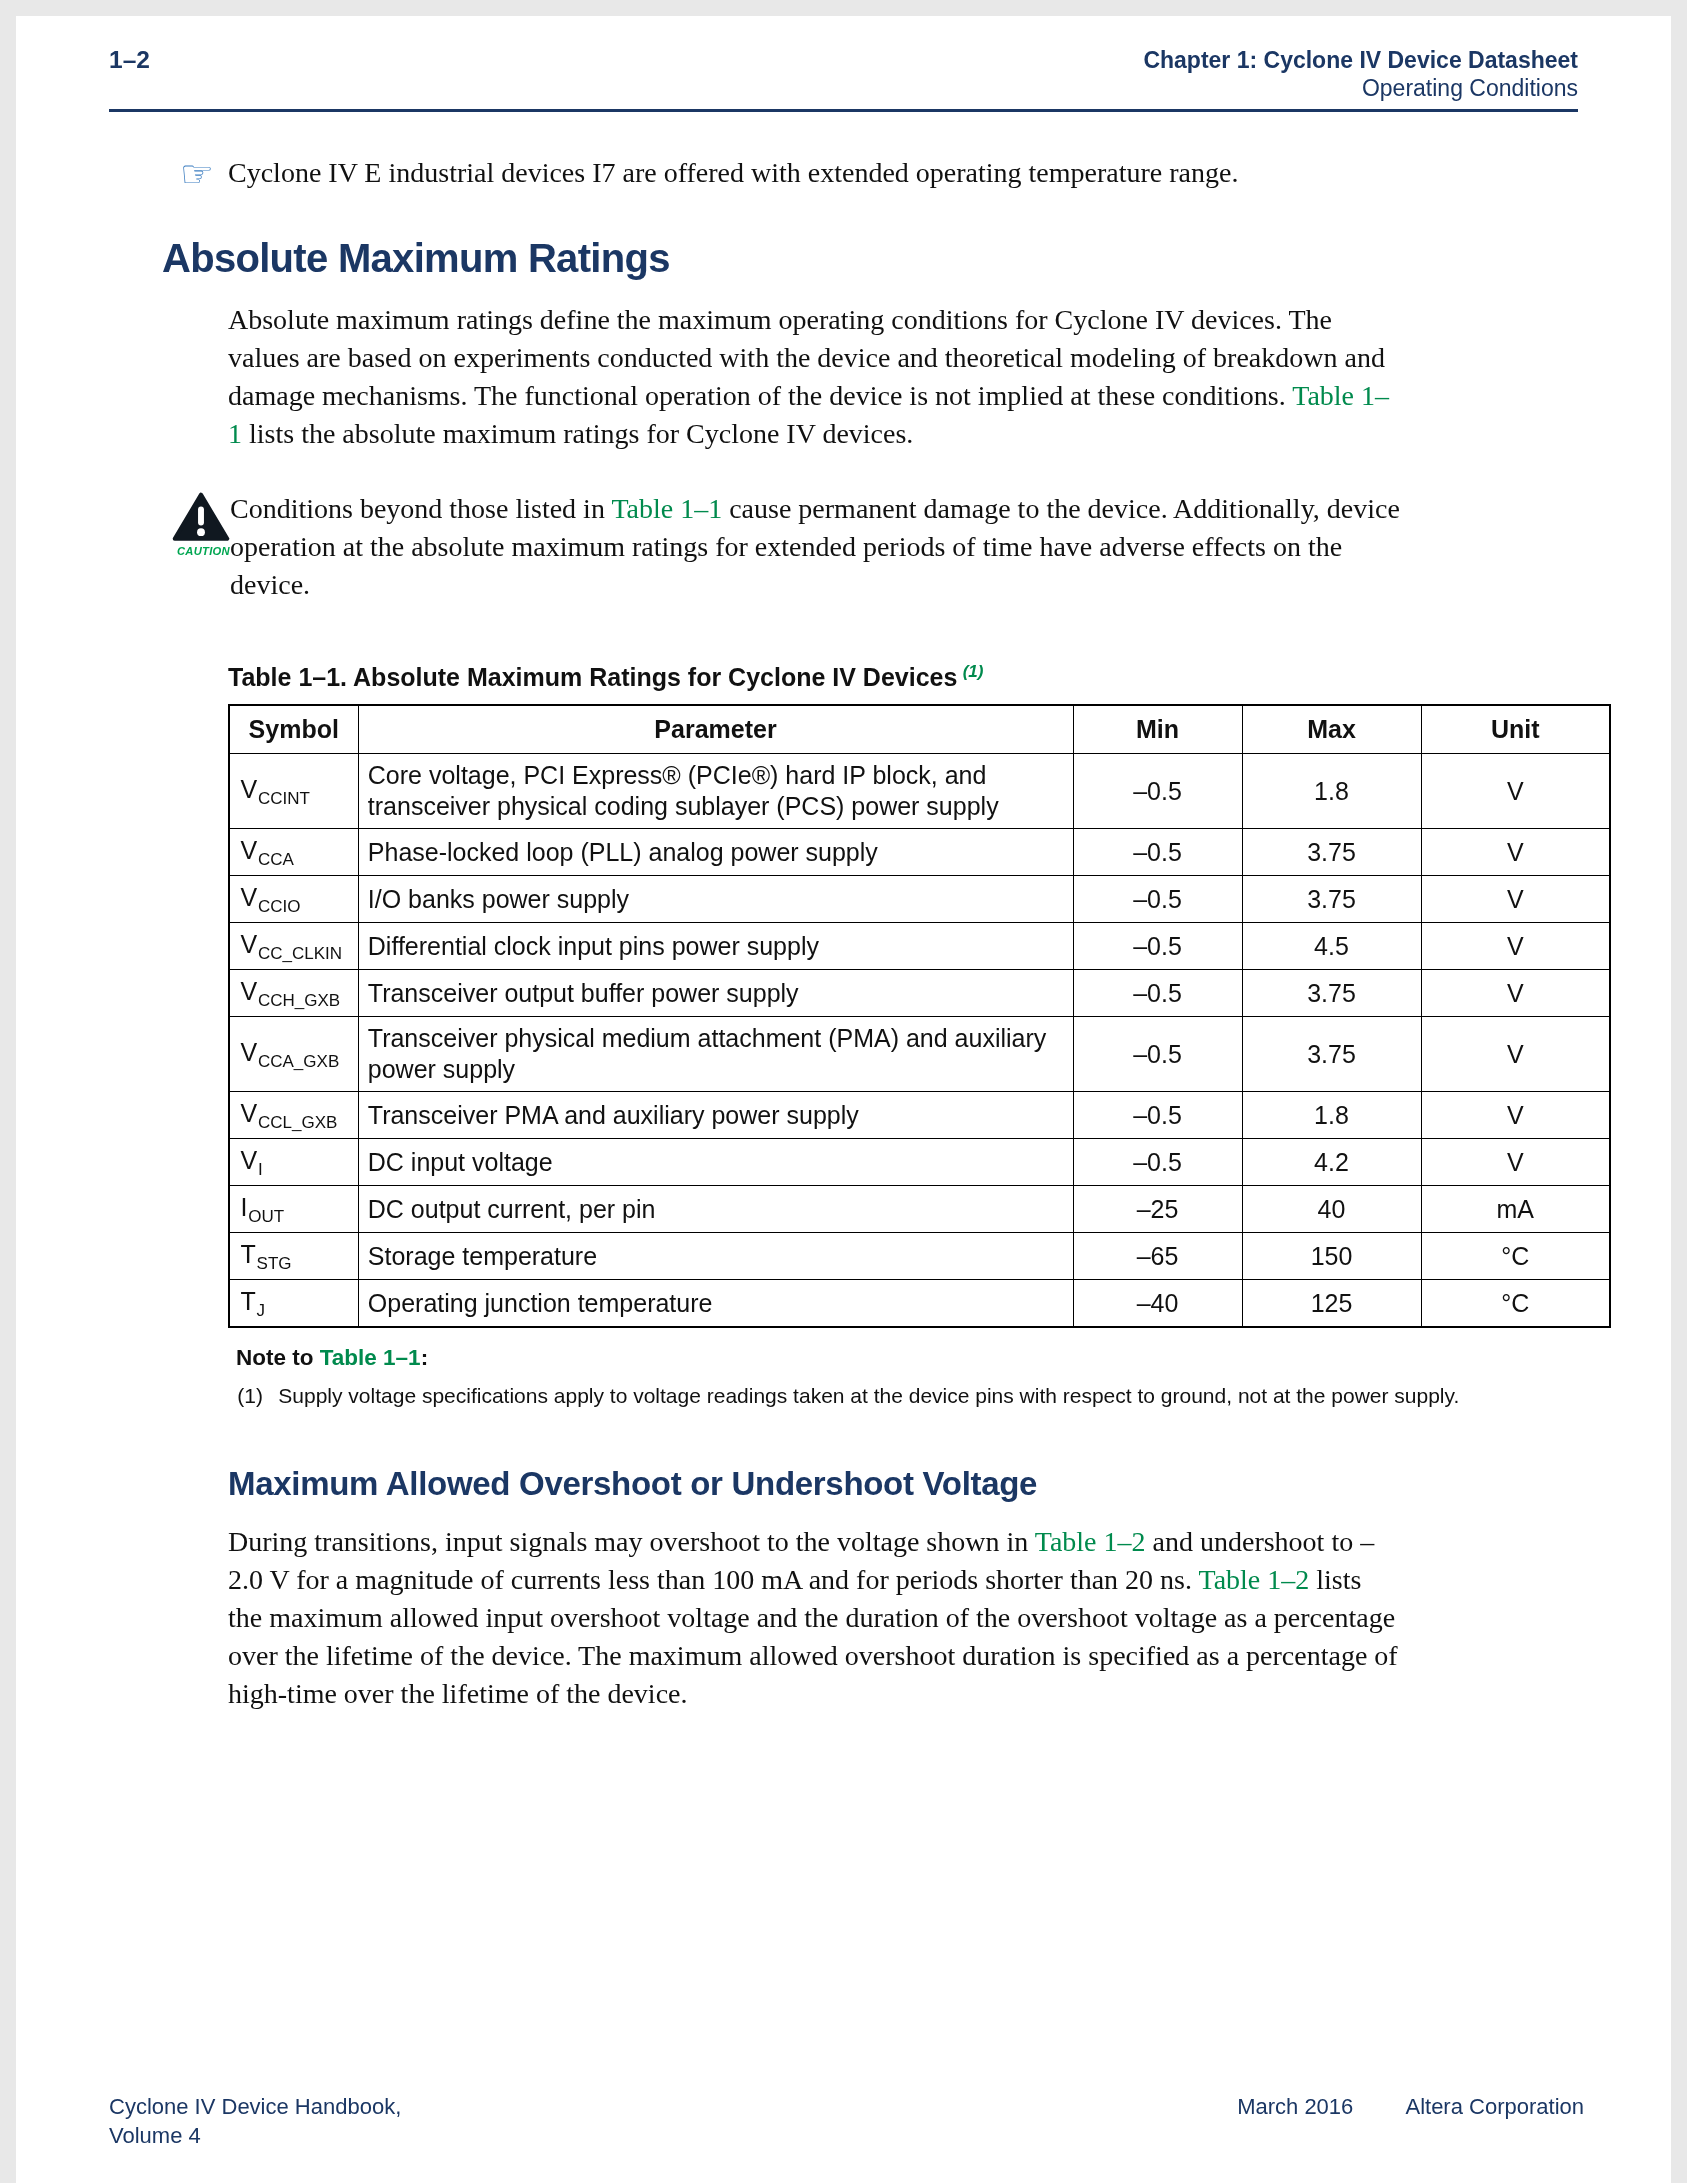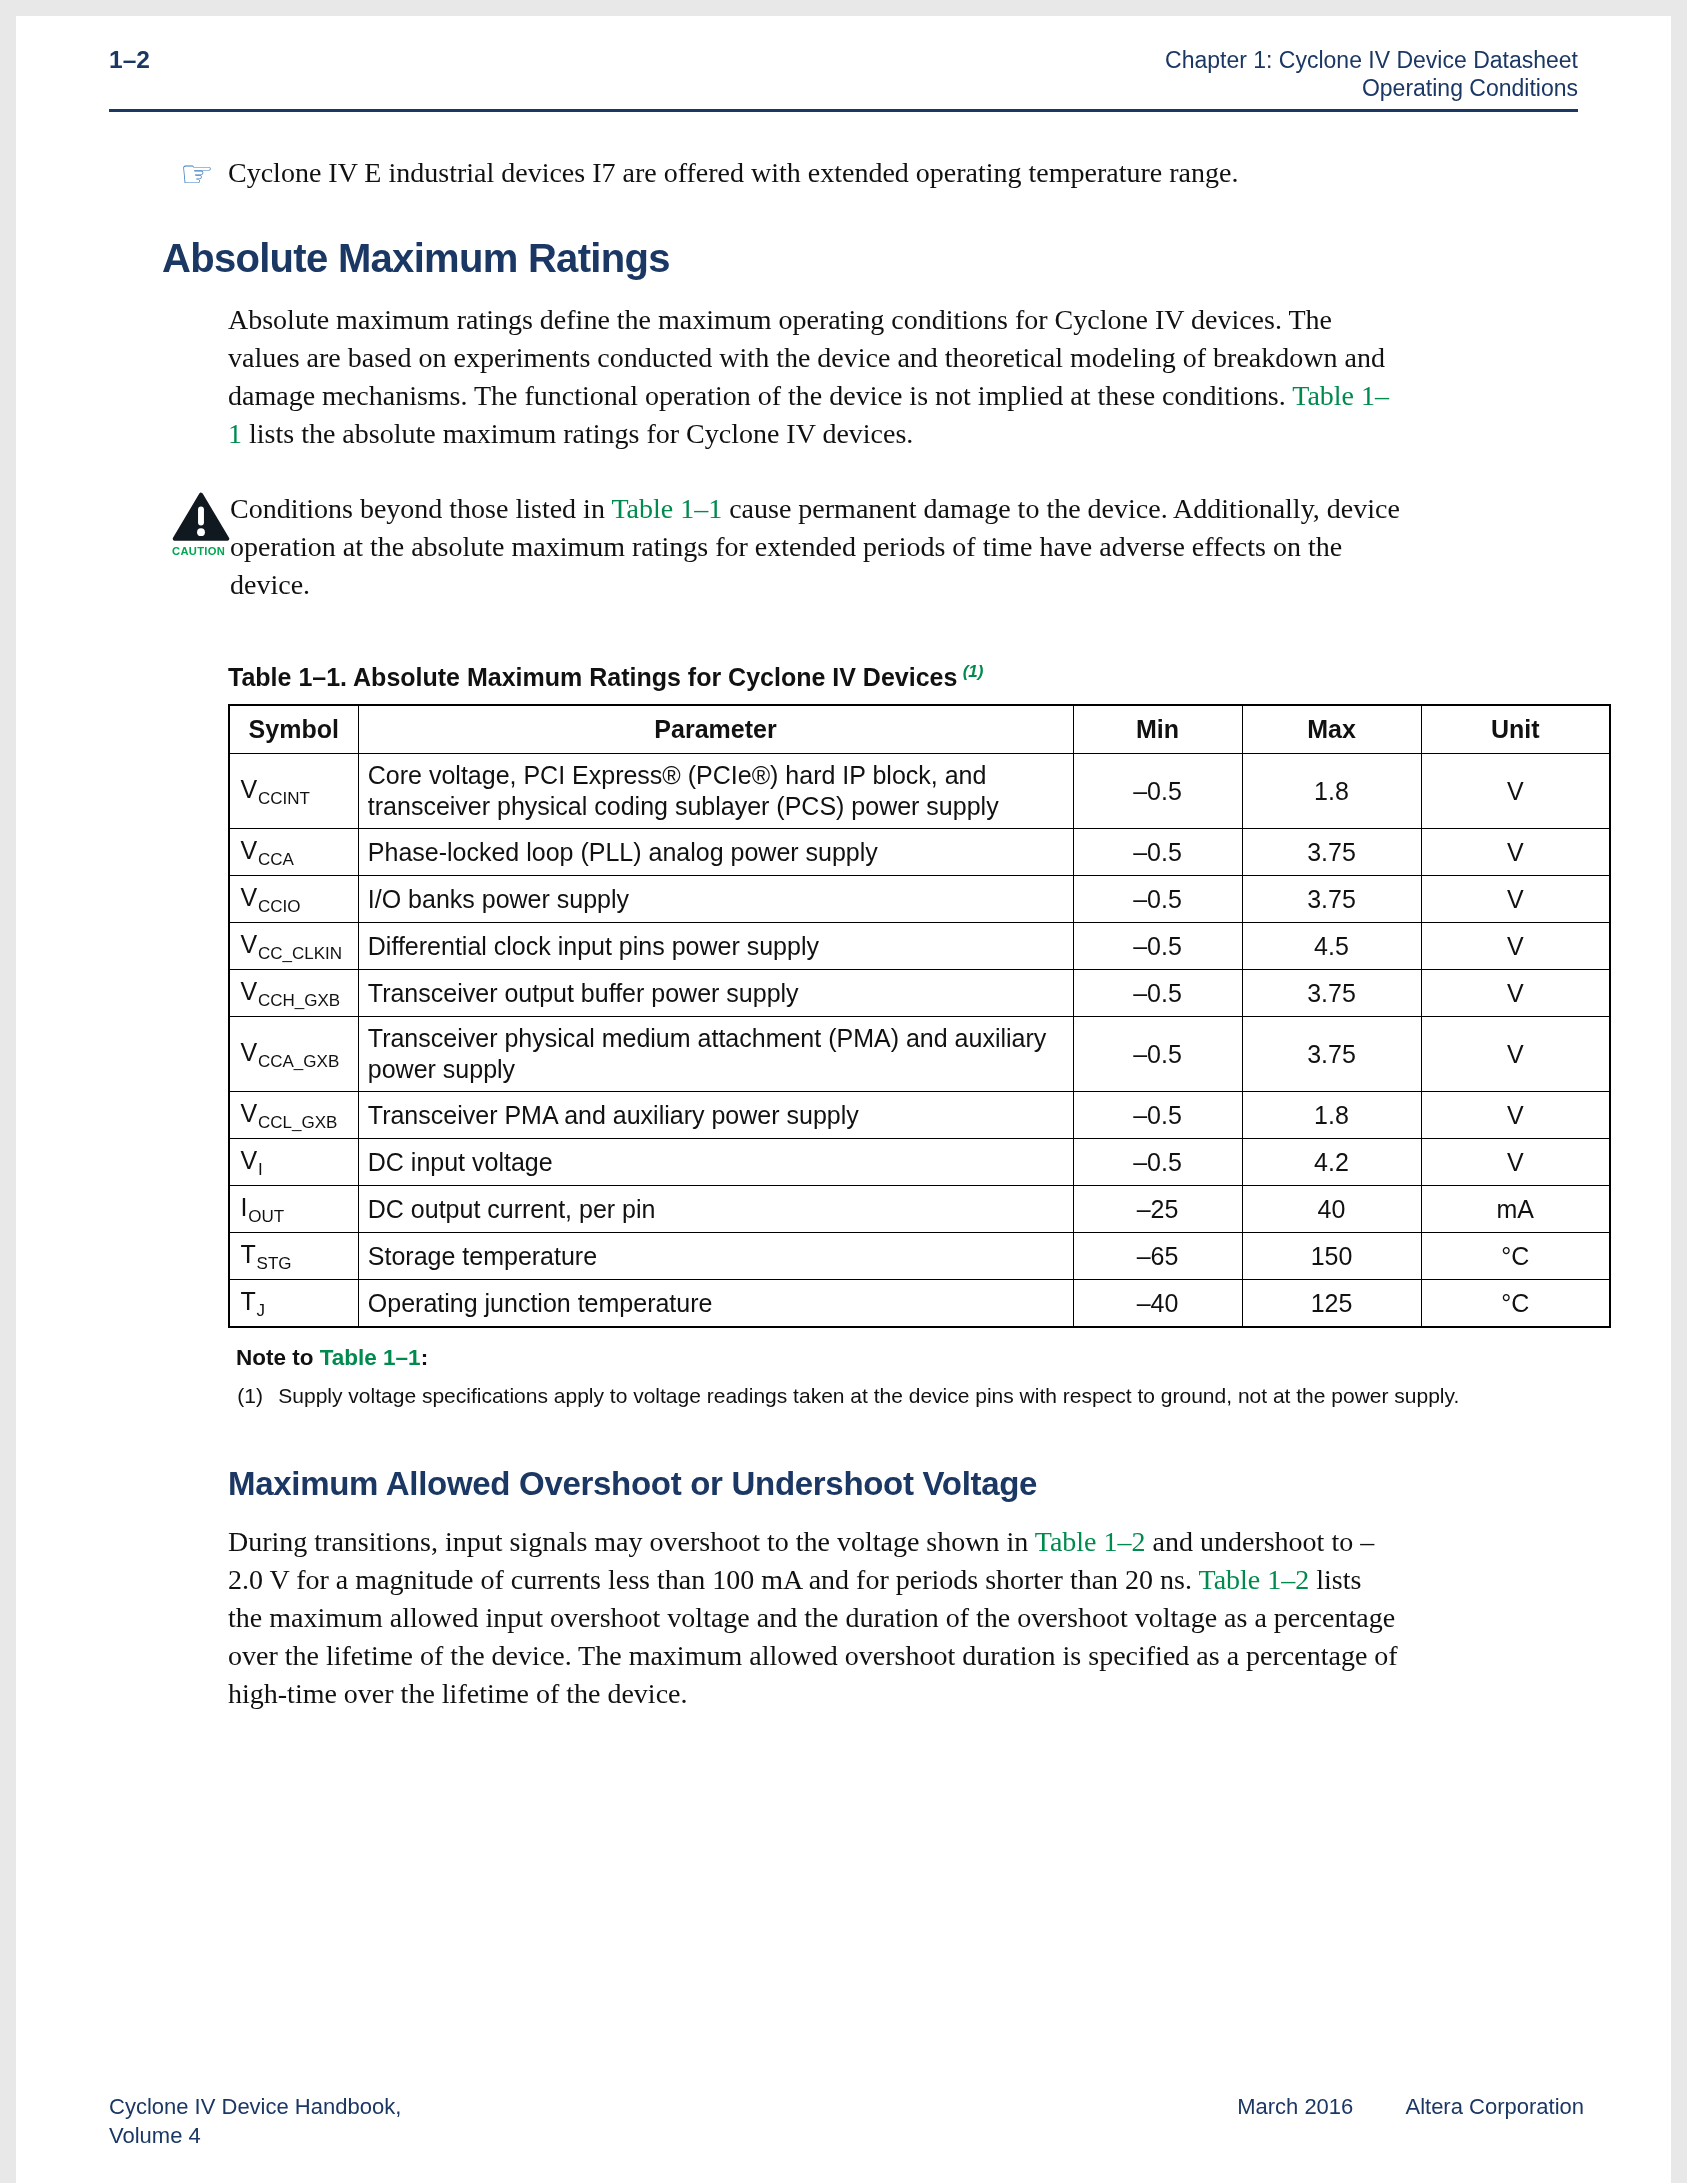--- a/index.html
+++ b/index.html
@@ -11,21 +11,21 @@
 
   
   .header {
     position:absolute; top:30px; left:93px; right:93px;
     display:flex; justify-content:space-between; align-items:flex-start;
     border-bottom:3.3px solid #1b3764; padding-bottom:6.6px;
     font-family:"Liberation Sans", sans-serif; color:#1b3764;
   }
   .page-num { font-size:24.5px; font-weight:bold; line-height:28.4px; }
   .header-right { text-align:right; line-height:28.4px; }
-  .chapter { font-size:23px; font-weight:normal; }
+  .chapter { font-size:23px; font-weight:bold; }
   .subsection { font-size:23px; }
 
   
   .content {
     position:absolute; top:111px; left:93px; width:1502px;
     font-family:"Liberation Serif", serif;
   }
 
   .note-row { display:flex; margin:26.5px 0 0 71px; }
   .hand-icon {
@@ -40,21 +40,21 @@
   }
   h2 {
     margin:56px 0 0 119px; font-family:"Liberation Sans", sans-serif;
     font-size:33px; letter-spacing:-0.3px; color:#1b3764; font-weight:bold;
   }
 
   .body-para { margin:20px 0 0 119px; width:1171px; font-size:28px; line-height:38px; }
   .link { color:#008a4d; cursor:pointer; }
 
   .caution-row { display:flex; margin:37px 0 0 63px; }
-  .caution-icon { flex:0 0 56px; margin-top:2.6px; text-align:left; }
+  .caution-icon { flex:0 0 56px; margin-top:2.6px; text-align:right;font-style:italic; }
   .caution-label {
     font-family:"Liberation Sans", sans-serif; font-size:11.2px; font-weight:bold;
     color:#00a651; letter-spacing:0.3px; margin-top:0.7px;
   }
   .caution-row .body-para { margin:0; }
 
   
   .table-block { margin:58px 0 0 119px; width:1379px; font-family:"Liberation Sans", sans-serif; }
   .table-caption { font-size:25px; font-weight:bold; color:#111; margin-bottom:12px; }
   .caption-note {

